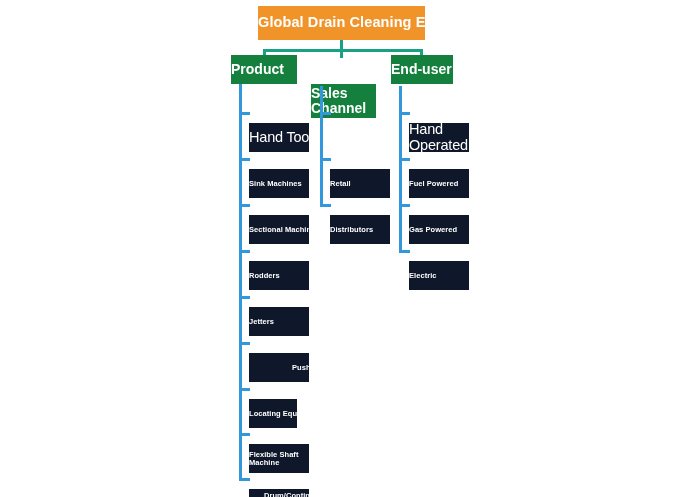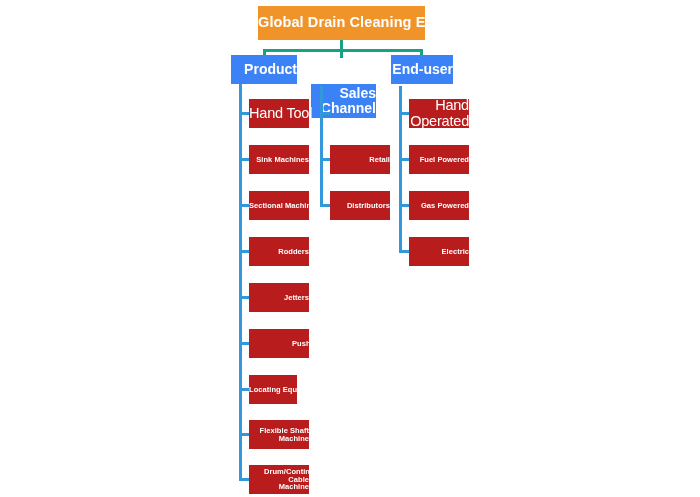--- a/index.html
+++ b/index.html
@@ -17,41 +17,42 @@
     height: 497px;
     background: #ffffff;
     overflow: hidden;
   }
   .node {
     position: absolute;
     box-sizing: border-box;
     display: flex;
     align-items: center;
     justify-content: center;
-    text-align: right;
+    text-align: left;
     color: #ffffff;
     line-height: 1.05;
     white-space: nowrap;
   }
   .node.root {
     background: #F0942A;
     font-size: 14.5px;
     font-weight: bold;
     letter-spacing: 0.1px;
   }
   .node.cat {
-    background: #3b82f6;
+    background: #15803d;
     font-size: 14px;
     font-weight: bold;
   }
   .node.leaf {
-    background: #b91c1c;
+    background: #0f172a;
     font-size: 7.5px;
     font-weight: bold;
     letter-spacing: 0.05px;
+    margin-top: 24px;
   }
   .node.leaf.big {
     font-size: 14.5px;
     font-weight: normal;
     letter-spacing: -0.2px;
   }
   .node .txt {
     display: block;
     width: 100%;
   }

